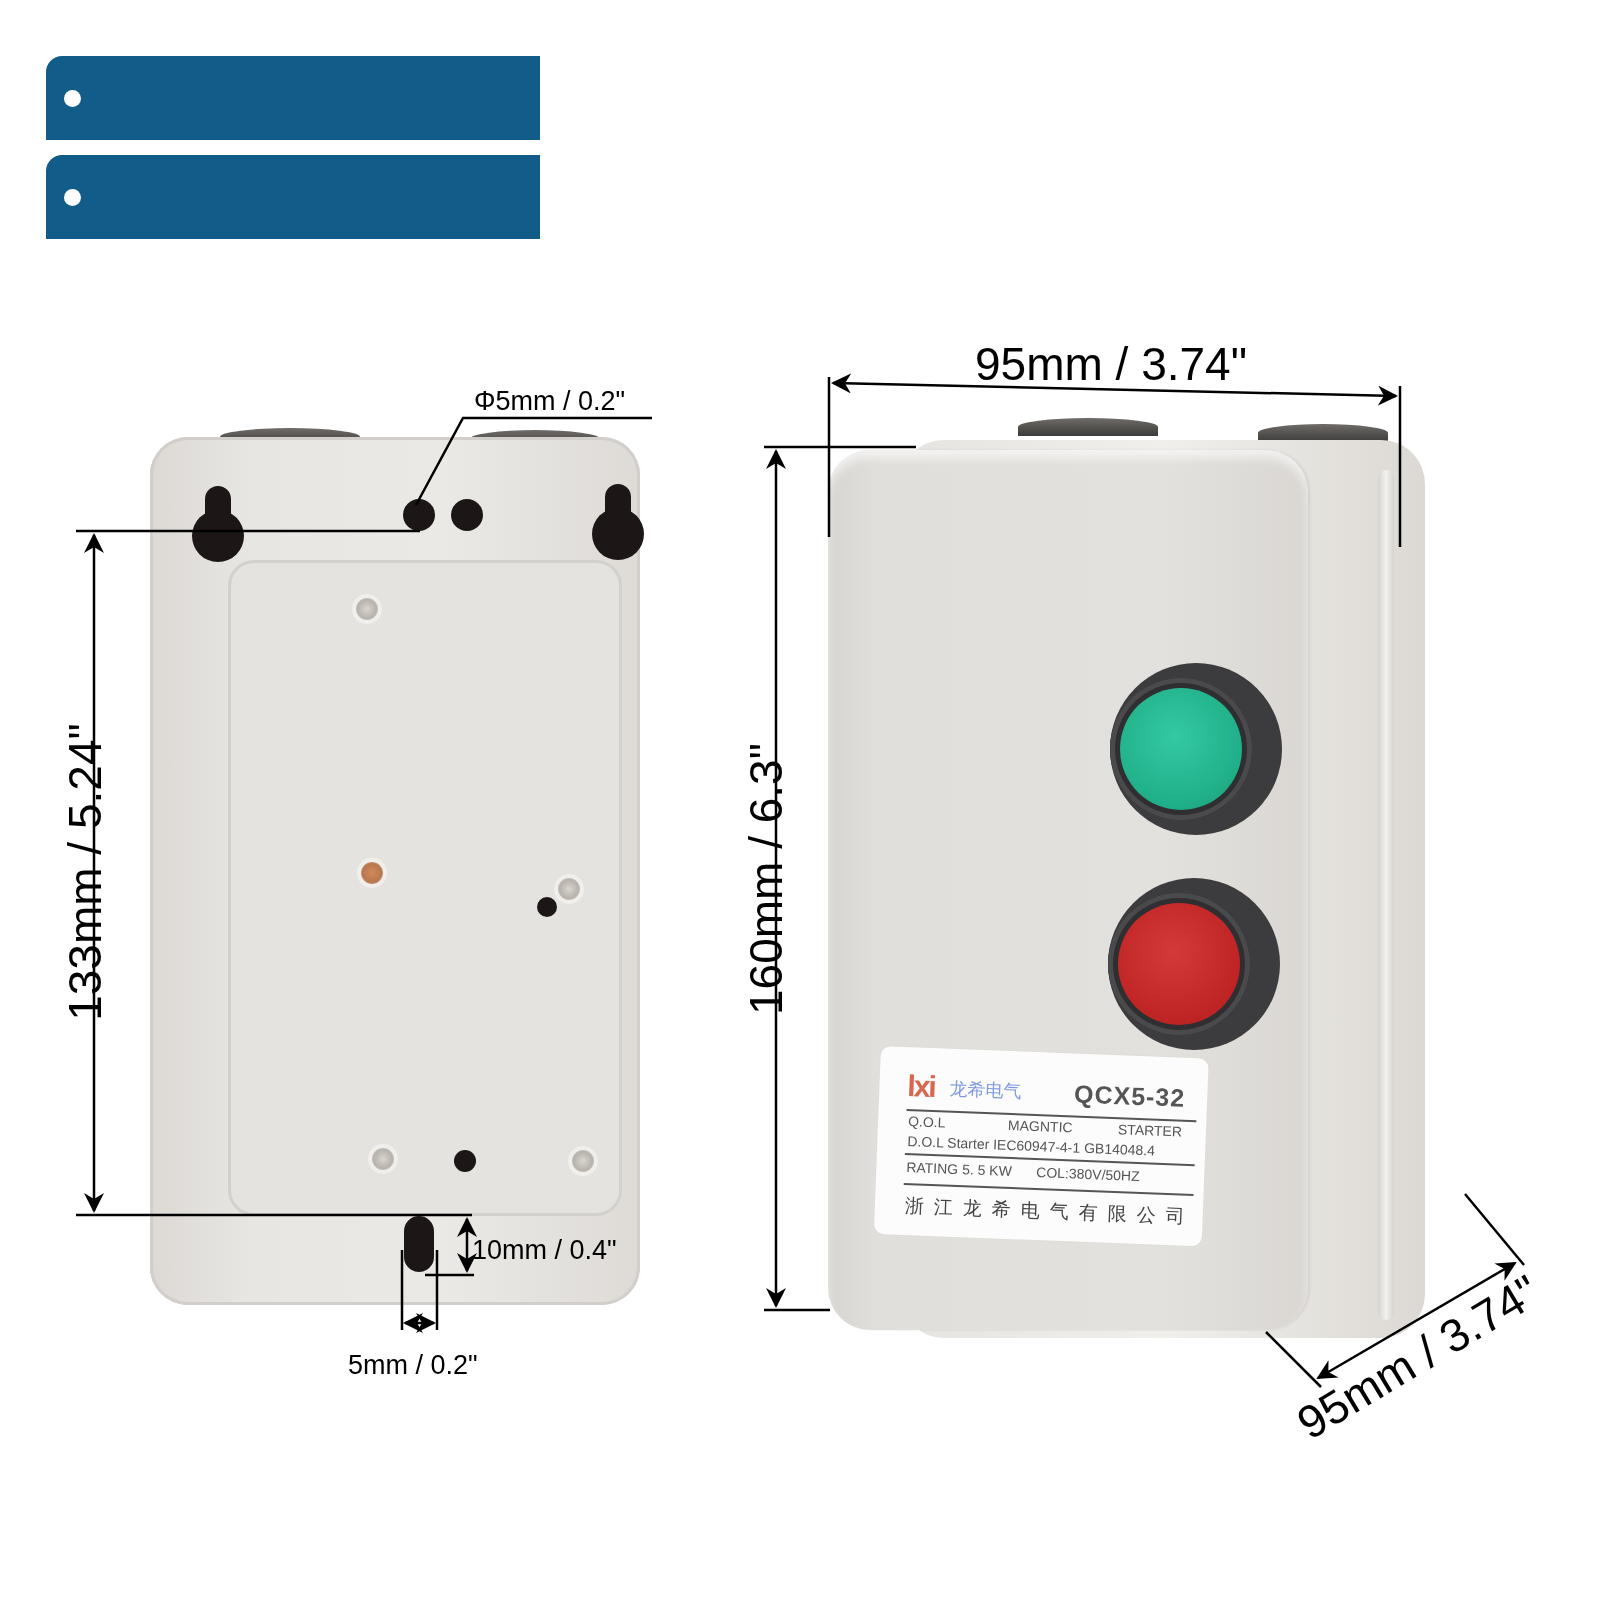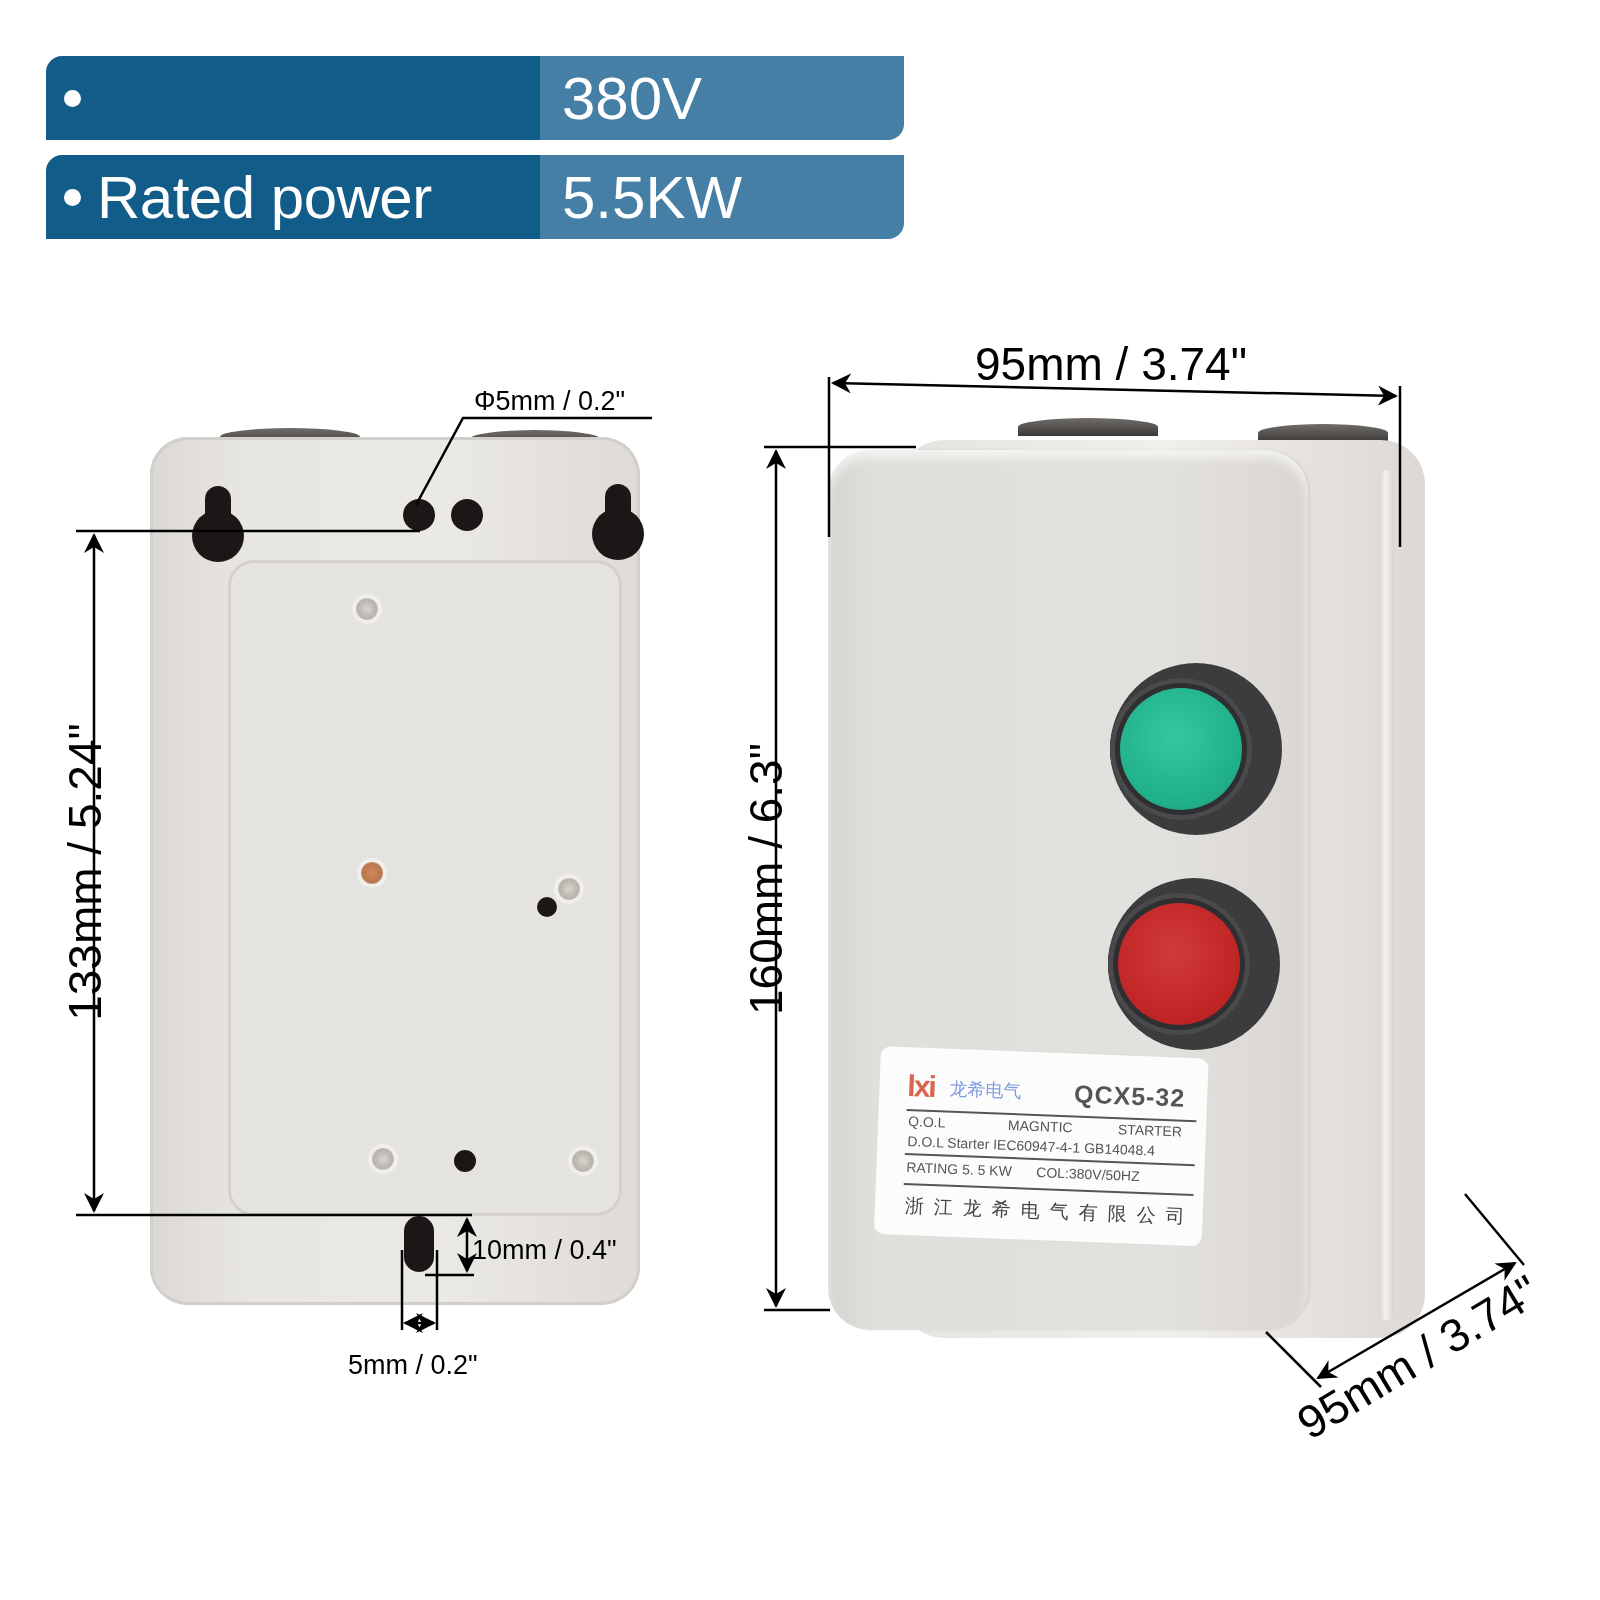--- a/index.html
+++ b/index.html
@@ -74,28 +74,25 @@
   .plate .cn { position: absolute; left: 30px; top: 146px; font-size: 19px; color: #444;
                letter-spacing: 10px; white-space: nowrap; }
 </style>
 </head>
 <body>
 
 <div class="spec" id="spec1">
   <div class="k">
     <span class="dot"></span>
   </div>
-  <div class="v">380V</div>
 </div>
 <div class="spec" id="spec2">
   <div class="k">
     <span class="dot"></span>
-    <span>Rated power</span>
   </div>
-  <div class="v">5.5KW</div>
 </div>
 
 <div>
   <div class="gland" style="left:220px; top:428px; width:140px;"></div>
   <div class="gland" style="left:470px; top:430px; width:130px;"></div>
   <div class="back" style="left:150px; width:342px;"></div>
   <div class="back" style="left:150px; top:437px; width:490px; height:868px;"></div>
   <div class="back-inner"></div>
 
   <div class="hole" style="left:192px; top:510px; width:52px; height:52px;"></div>

